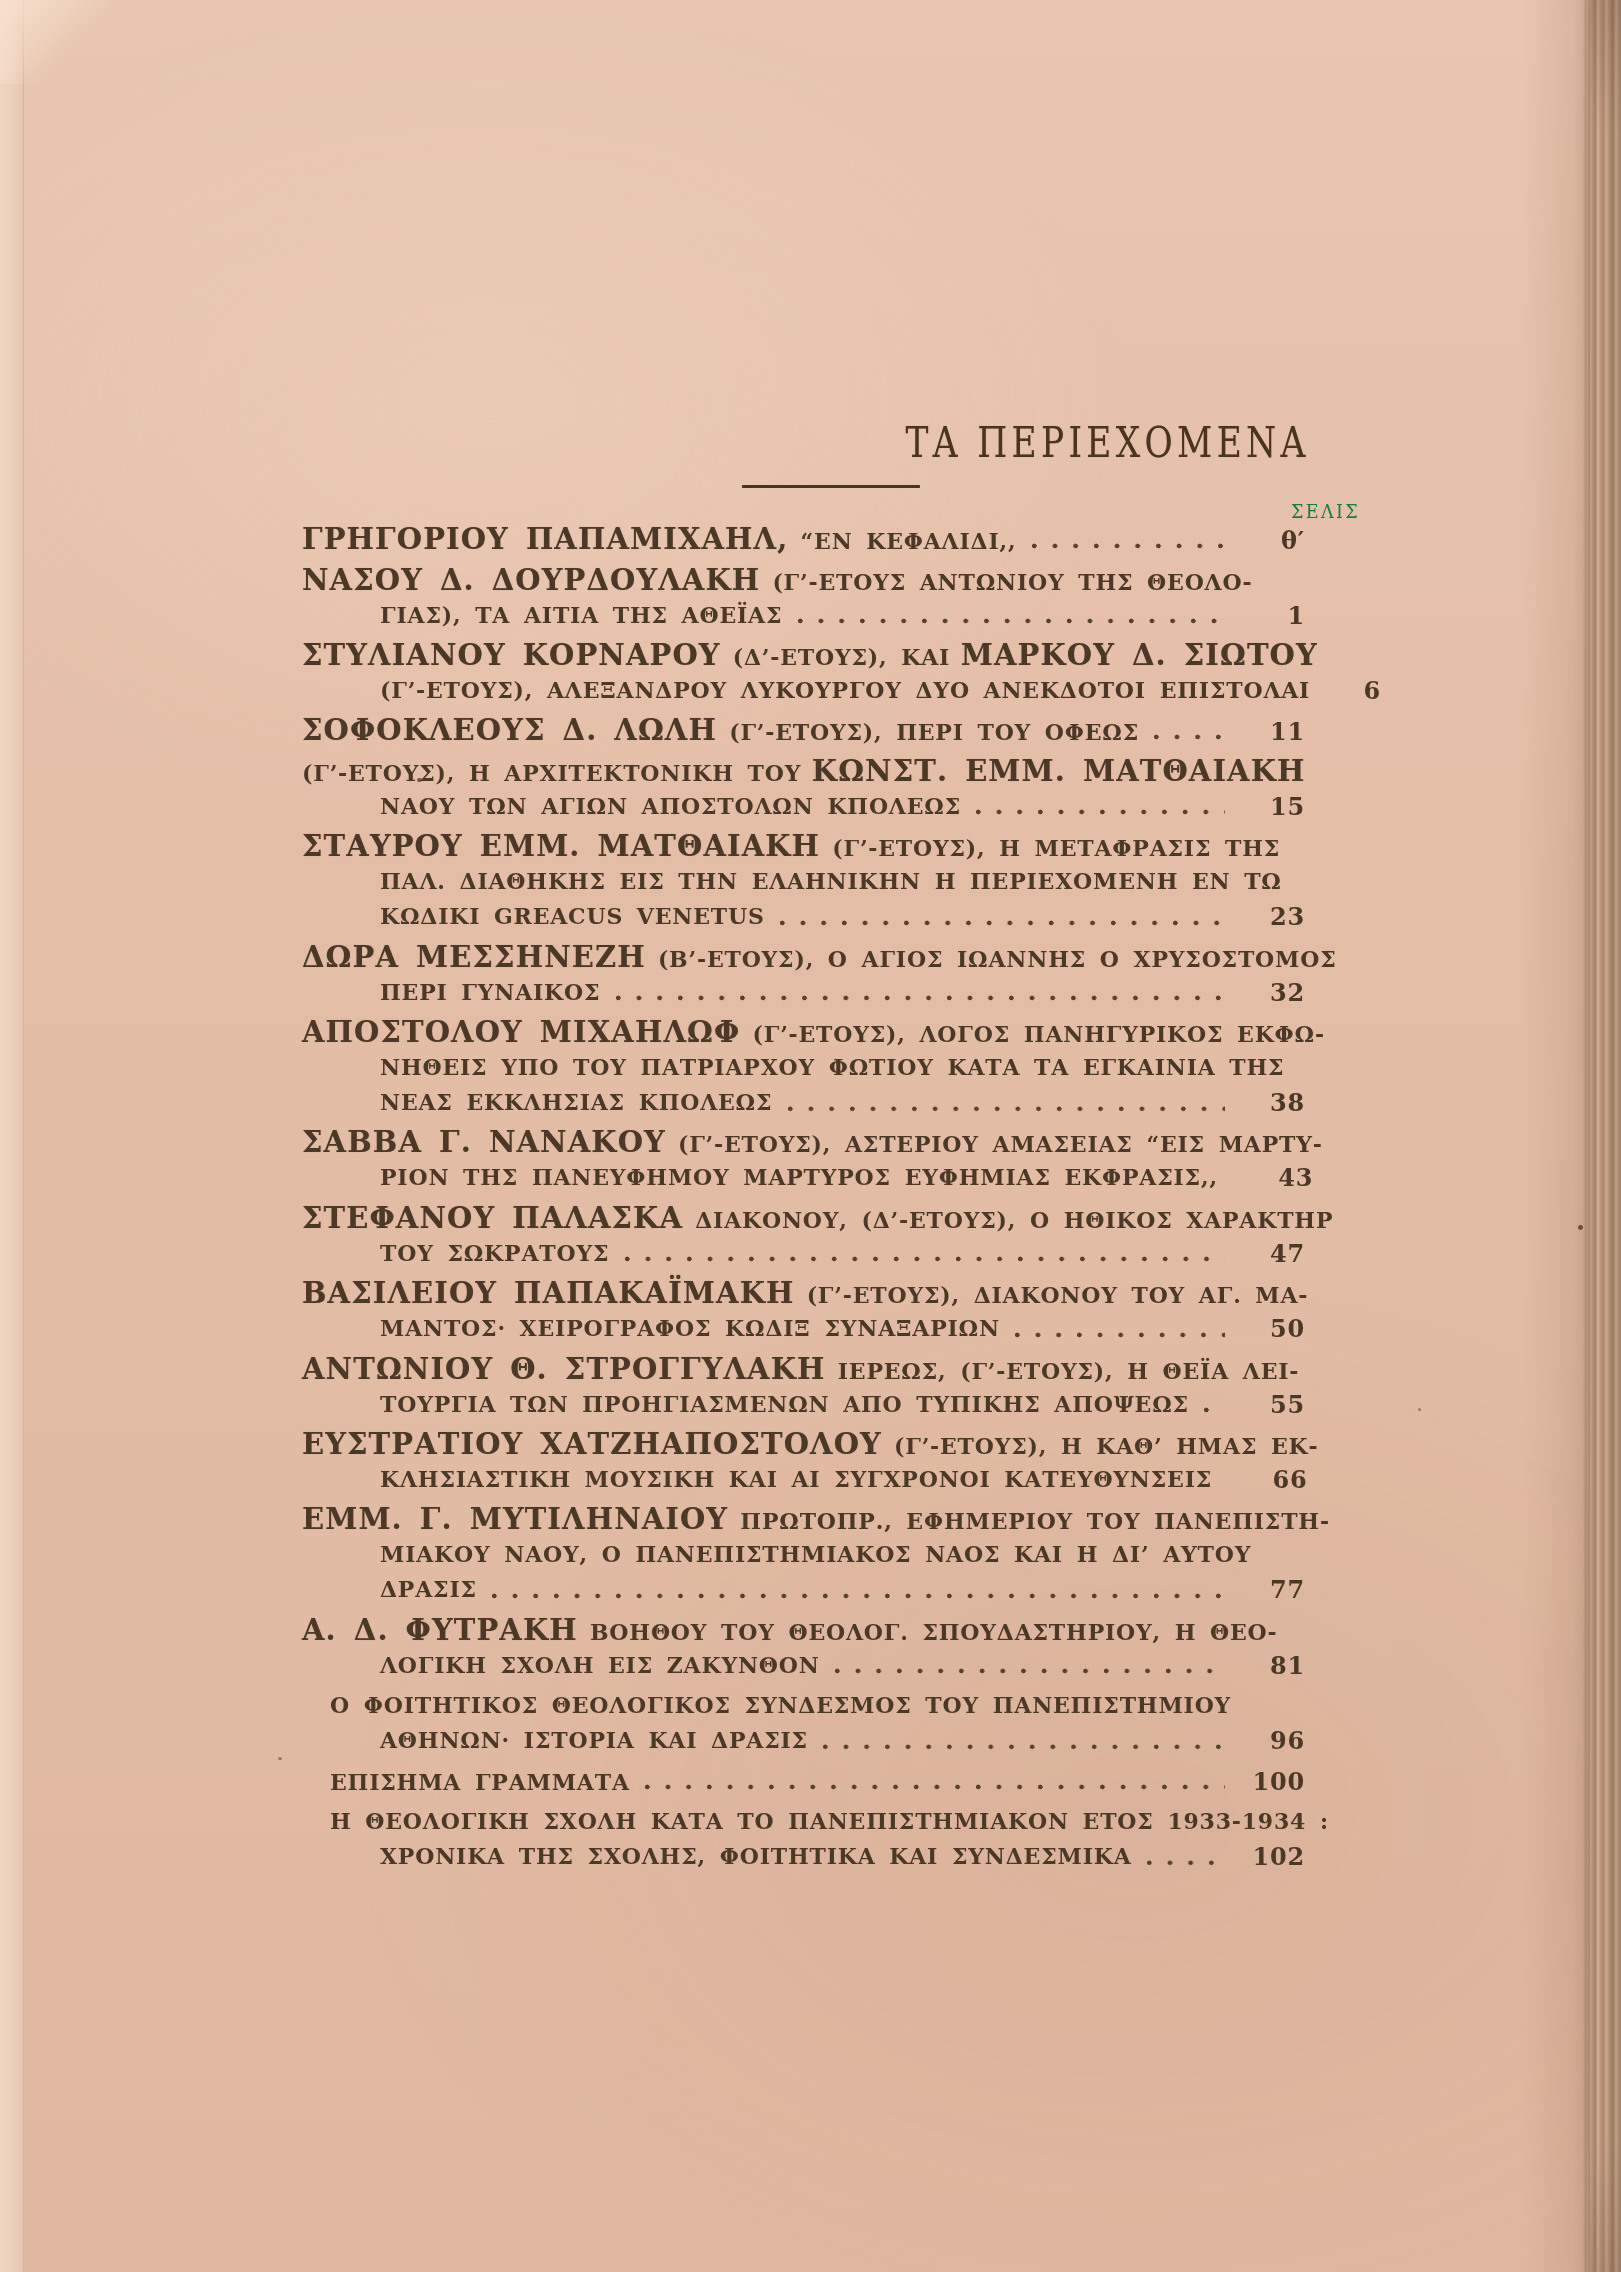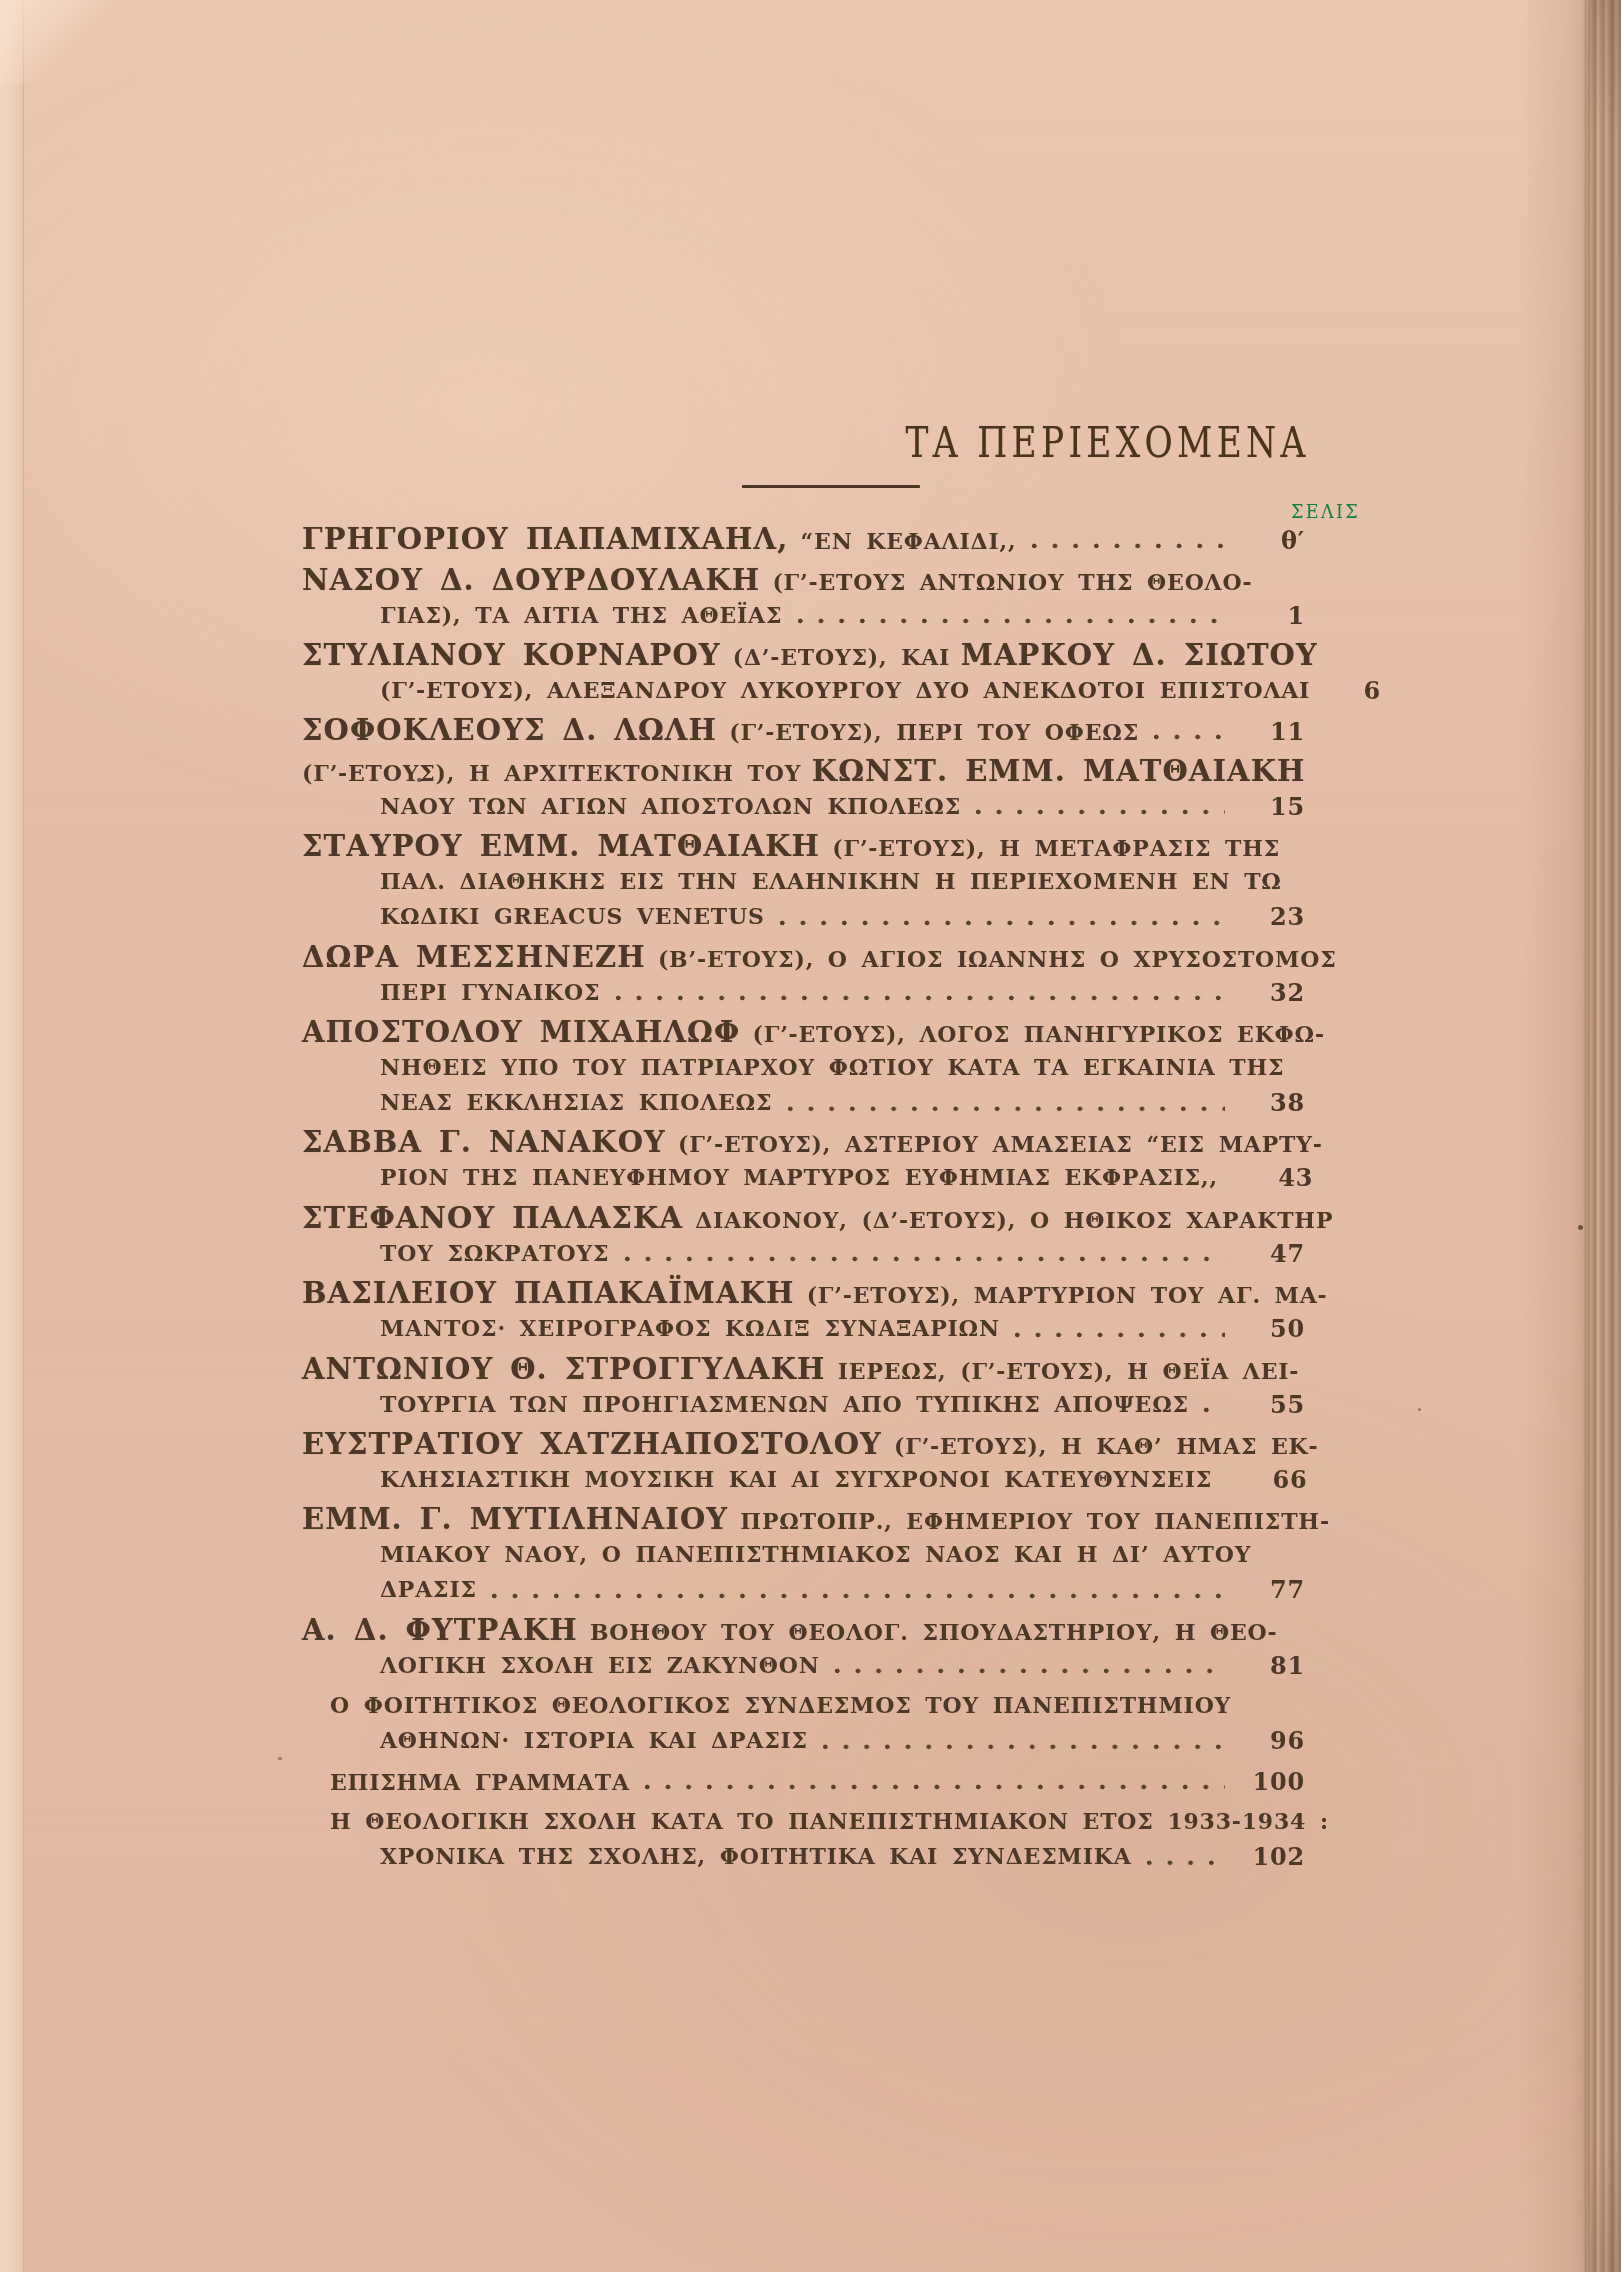--- a/index.html
+++ b/index.html
@@ -210,21 +210,21 @@
         </div>
         <div class="line indent-cont">
           <span class="seg seg-small">ΤΟΥ ΣΩΚΡΑΤΟΥΣ</span>
           <span class="leader"></span>
           <span class="num">47</span>
         </div>
       </div>
       <div class="entry">
         <div class="line indent-lead">
           <span class="seg seg-name">ΒΑΣΙΛΕΙΟΥ ΠΑΠΑΚΑΪΜΑΚΗ</span>
-          <span class="seg seg-small">(Γ’-ΕΤΟΥΣ), ΜΑΡΤΥΡΙΟΝ ΤΟΥ ΑΓ. ΜΑ-</span>
+          <span class="seg seg-small">(Γ’-ΕΤΟΥΣ), ΔΙΑΚΟΝΟΥ ΤΟΥ ΑΓ. ΜΑ-</span>
         </div>
         <div class="line indent-cont">
           <span class="seg seg-small">ΜΑΝΤΟΣ· ΧΕΙΡΟΓΡΑΦΟΣ ΚΩΔΙΞ ΣΥΝΑΞΑΡΙΩΝ</span>
           <span class="leader"></span>
           <span class="num">50</span>
         </div>
       </div>
       <div class="entry">
         <div class="line indent-lead">
           <span class="seg seg-name">ΑΝΤΩΝΙΟΥ Θ. ΣΤΡΟΓΓΥΛΑΚΗ</span>

